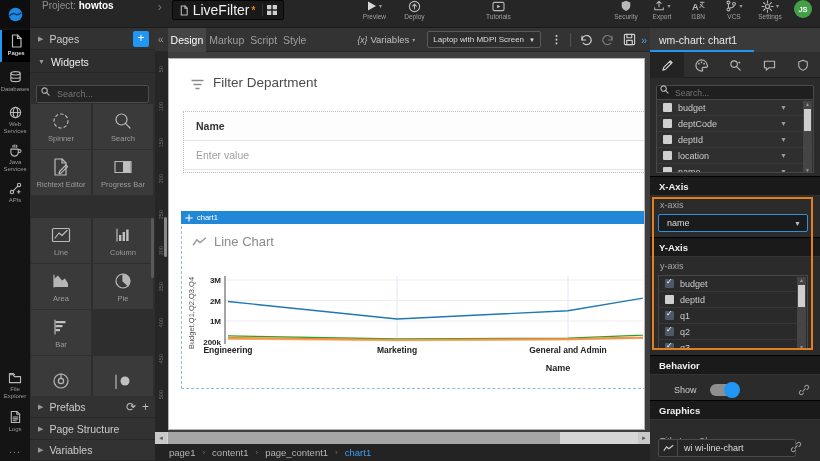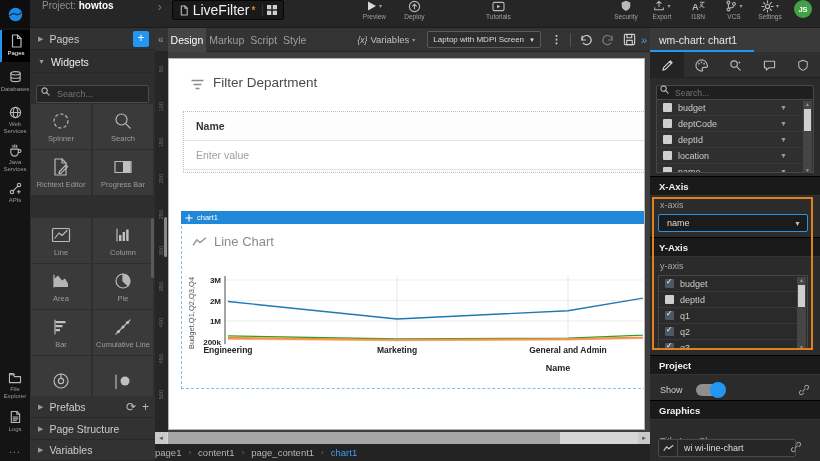--- a/index.html
+++ b/index.html
@@ -73,21 +73,21 @@
   #chartwidget{position:absolute;left:12px;top:152px;width:465px;height:178px;border:1px dashed #8abce6;background:#fff}
   #cw-head{position:absolute;left:-1px;top:-1px;width:465px;height:13px;background:#2188d8;display:flex;align-items:center;gap:4px;padding-left:4px}
   #cw-head .cap{color:#fff;font-size:7.5px}
   #cw-title{position:absolute;left:10px;top:22px;display:flex;align-items:center;gap:7px}
   #cw-title .cap{font-size:13px;color:#8b8b8b}
   #chart-svg{position:absolute;left:3px;top:44px}
   
   #hscroll{position:absolute;left:0;top:404px;width:495px;height:12px;background:#d6d6d6}
   #hscroll .arr{position:absolute;top:0;width:12px;height:12px;background:#c9c9c9;color:#555;font-size:7px;line-height:12px;text-align:center;cursor:pointer}
   #hthumb{position:absolute;left:13px;top:0;width:392px;height:12px;background:#a6a6a6;cursor:grab}
-  #breadcrumb{position:absolute;left:0;top:416px;width:495px;height:17px;background:#232323;display:flex;align-items:center;gap:7px;font-size:9.5px}
+  #breadcrumb{position:absolute;left:0;top:416px;width:495px;height:17px;background:#232323;display:flex;align-items:center;gap:7px;padding-left:14px;font-size:9.5px}
   #breadcrumb .bc{color:#b5b5b5;cursor:pointer}
   #breadcrumb .sep{color:#6e6e6e;font-size:8px}
   #breadcrumb .bc.active{color:#3da0f5}
   
   #rightpanel{position:absolute;left:650px;top:28px;width:170px;height:433px;background:#2b2b2b}
   #rp-header{height:24px;background:#3a3a3a;color:#e8e8e8;font-size:10.5px;line-height:24px;padding-left:9px;position:relative}
   #rp-blue{position:absolute;left:0;top:22px;width:104px;height:2px;background:#2196f3}
   #rp-tabs{height:26px;background:#2f2f2f;display:flex;border-bottom:1px solid #1f1f1f}
   .rp-tab{width:34px;height:26px;display:flex;align-items:center;justify-content:center;cursor:pointer}
   .rp-tab.active{background:#232323}
@@ -103,21 +103,21 @@
   .cb.on::after{content:"\2713";position:absolute;left:1px;top:-2px;color:#fff;font-size:8px}
   .rp-scroll{position:absolute;right:1px;top:1px;width:9px;background:#454545}
   .rp-scroll .th{position:absolute;left:1px;top:8px;width:7px;height:22px;background:#cfcfcf}
   .rp-scroll .a{position:absolute;left:0;width:9px;font-size:5px;color:#999;text-align:center;cursor:pointer}
   .rp-sec{position:absolute;left:0;width:170px;height:20px;background:#1a1a1a;border-top:1px solid #000;border-bottom:1px solid #333;color:#f0f0f0;font-weight:bold;font-size:9.5px;line-height:19px;padding-left:9px}
   .rp-lbl{position:absolute;left:10px;font-size:9px;color:#a8a8a8}
   #xsel{position:absolute;left:8px;top:186px;width:150px;height:18px;background:#1b1b1b;border:1px solid #2e90e0;border-radius:2px;color:#ddd;font-size:9px;line-height:16px;padding-left:8px;cursor:pointer}
   #xsel .dd{position:absolute;right:6px;top:0;color:#bbb;font-size:7px}
   #orangebox{position:absolute;left:2px;top:169px;width:161px;height:153px;border:2px solid #e2801f;pointer-events:none;z-index:9}
   #show-row{position:absolute;left:0;top:352px;width:170px;height:20px;display:flex;align-items:center}
-  #show-row .cap{font-size:9px;color:#ccc;margin-left:10px;width:36px}
+  #show-row .cap{font-size:9px;color:#ccc;margin-left:24px;width:36px}
   .tgl{width:28px;height:12px;background:#8f8f8f;border-radius:6px;position:relative;cursor:pointer}
   .tgl .knob{position:absolute;left:-2px;top:-2px;width:16px;height:16px;border-radius:50%;background:#888}
   .tgl.on .knob{left:auto;right:-2px;background:#2196f3}
   .bindic{margin-left:auto;margin-right:10px;cursor:pointer;display:flex}
   #ticbox{position:absolute;left:8px;top:411px;width:138px;height:18px;background:#262626;border:1px solid #4a4a4a;border-radius:2px;display:flex;align-items:center}
   #ticbox .pre{width:19px;height:100%;border-right:1px solid #4a4a4a;display:flex;align-items:center;justify-content:center}
   #ticbox .val{font-size:9px;color:#ddd;padding-left:6px}
   #tic-bind{position:absolute;right:8px;top:413px;cursor:pointer}
 </style>
 </head>
@@ -366,31 +366,20 @@
     <div class="tile" style="left:1px;top:282px">
       <svg class="ic" width="20" height="20" viewBox="0 0 20 20">
           <path d="M4 3v14"></path>
           <g fill="#c0c0c0" stroke="none">
             <rect x="4.5" y="4" width="10" height="2.2"></rect>
             <rect x="4.5" y="8" width="7" height="2.2"></rect>
             <rect x="4.5" y="12" width="4.5" height="2.2"></rect>
           </g>
         </svg>
       <span class="cap">Bar</span>
-    </div>
-    <div class="tile" style="left:63px;top:282px">
-      <svg class="ic" width="20" height="20" viewBox="0 0 20 20">
-          <path d="M3 17 17 3"></path>
-          <g fill="#c0c0c0" stroke="none">
-            <circle cx="5.5" cy="14.5" r="1.6"></circle>
-            <circle cx="10" cy="10" r="1.6"></circle>
-            <circle cx="14.5" cy="5.5" r="1.6"></circle>
-          </g>
-        </svg>
-      <span class="cap">Cumulative Line</span>
     </div>
     <div class="tile" style="left:1px;top:328px">
       <svg class="ic" width="20" height="20" viewBox="0 0 20 20">
           <circle cx="10" cy="12" r="7"></circle>
           <circle cx="10" cy="12" r="2.6"></circle>
           <path d="M10 5v4.4"></path>
         </svg>
     </div>
     <div class="tile" style="left:63px;top:328px">
       <svg class="ic" width="20" height="20" viewBox="0 0 20 20">
@@ -650,21 +639,21 @@
           <span class="cb on"></span>
           <span class="cap">q3</span>
         </div>
       <div class="rp-scroll" style="height:73px">
           <span class="a" style="top:0">▲</span>
           <div class="th"></div>
           <span class="a" style="bottom:0">▼</span>
         </div>
     </div>
     <div id="orangebox"></div>
-    <div class="rp-sec" style="top:327px">Project</div>
+    <div class="rp-sec" style="top:327px">Behavior</div>
     <div id="show-row">
       <span class="cap">Show</span>
       <span class="tgl on">
           <span class="knob"></span>
         </span>
       <span class="bindic">
           <svg class="ic" width="12" height="12" viewBox="0 0 14 14" style="stroke:#9a9a9a">
             <path d="M5.5 8.5l3-3M6.5 10.5l-1.2 1.2a2.1 2.1 0 0 1-3-3l1.2-1.2M7.5 3.5l1.2-1.2a2.1 2.1 0 0 1 3 3l-1.2 1.2"></path>
           </svg>
         </span>

